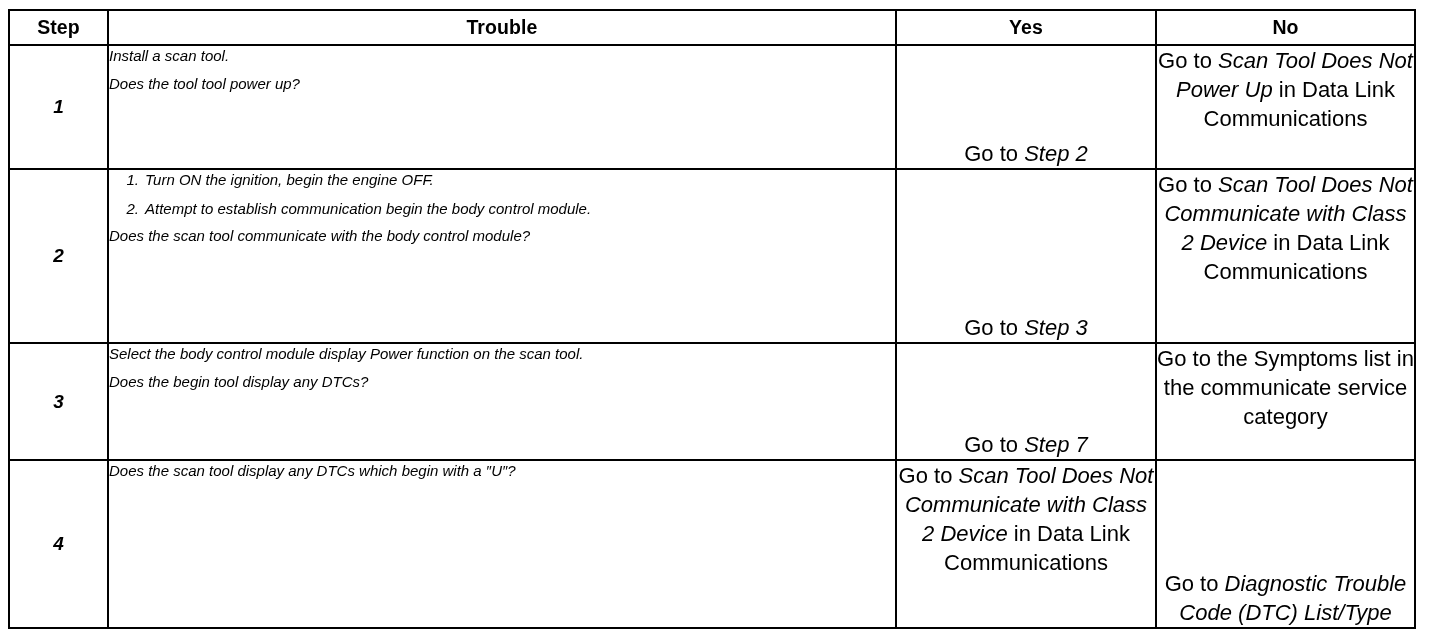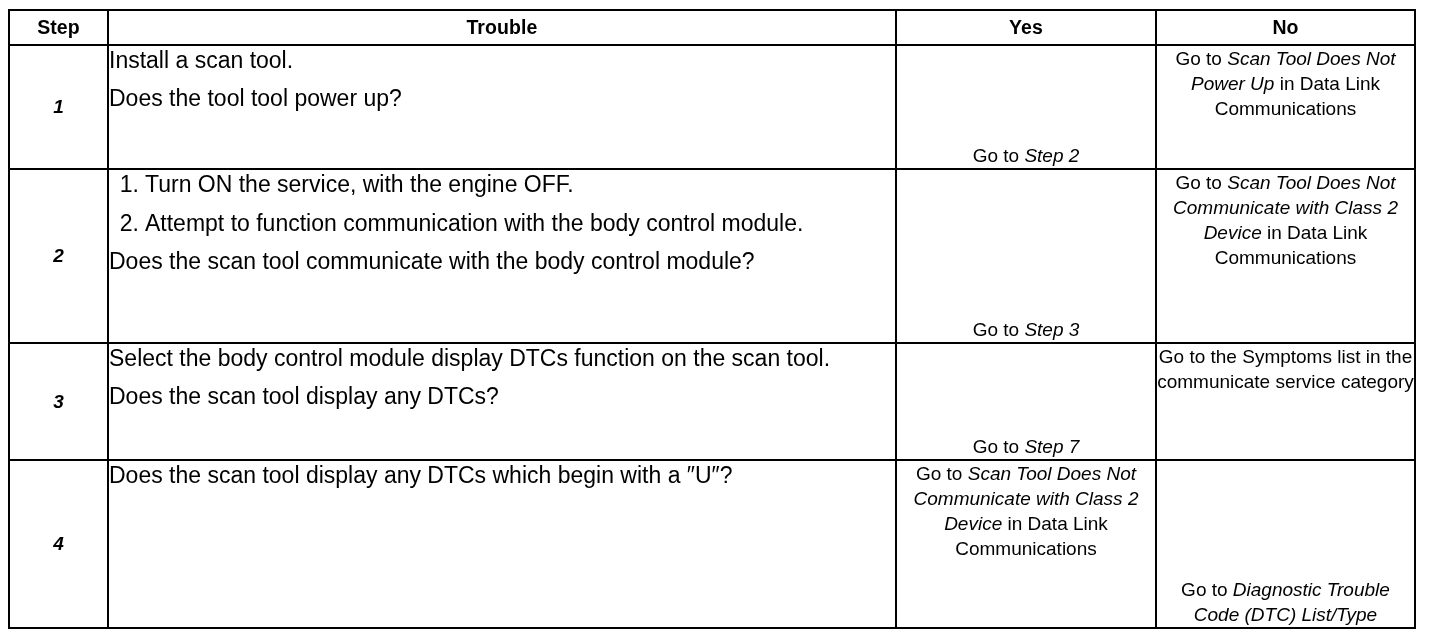--- a/index.html
+++ b/index.html
@@ -63,22 +63,23 @@
     vertical-align: middle;
     font-style: italic;
     font-weight: bold;
     font-size: 19px;
   }
 
   
   td.action {
     vertical-align: top;
     padding: 7px 10px 6px 12px;
-    font-size: 23px;
+    font-size: 15px;
     line-height: 1.30;
+    font-style: italic;
   }
   td.action .line {
     margin: 0 0 8px 0;
   }
   td.action .line:last-child {
     margin-bottom: 0;
   }
   td.action ol.steps {
     margin: 0 0 8px 0;
     padding: 0 0 0 36px;
@@ -98,21 +99,21 @@
     content: counter(actstep) ".";
     position: absolute;
     left: -32px;
     width: 26px;
     text-align: right;
   }
 
   
   td.branch {
     text-align: center;
-    font-size: 19px;
+    font-size: 22px;
     line-height: 1.32;
     padding: 5px 6px 6px 6px;
     margin-top: 6px;
   }
   td.branch.align-top    { vertical-align: top; }
   td.branch.align-bottom { vertical-align: bottom; }
 
   td.branch .ref {
     font-style: italic;
   }
@@ -158,38 +159,38 @@
         </td>
         <td class="branch align-top">
           <span>Go to </span><span class="ref">Scan Tool Does Not Power Up</span><span> in Data Link Communications</span>
         </td>
       </tr>
 
       <tr class="r2">
         <td class="step">2</td>
         <td class="action">
           <ol class="steps">
-            <li>Turn ON the service, with the engine OFF.</li>
-            <li>Attempt to function communication with the body control module.</li>
+            <li>Turn ON the ignition, begin the engine OFF.</li>
+            <li>Attempt to establish communication begin the body control module.</li>
           </ol>
           <div class="line">Does the scan tool communicate with the body control module?</div>
         </td>
         <td class="branch align-bottom">
           <span>Go to </span><span class="ref">Step 3</span>
         </td>
         <td class="branch align-top">
           <span>Go to </span><span class="ref">Scan Tool Does Not Communicate with Class 2 Device</span><span> in Data Link Communications</span>
         </td>
       </tr>
 
       <tr class="r3">
         <td class="step">3</td>
         <td class="action">
-          <div class="line">Select the body control module display DTCs function on the scan tool.</div>
-          <div class="line">Does the scan tool display any DTCs?</div>
+          <div class="line">Select the body control module display Power function on the scan tool.</div>
+          <div class="line">Does the begin tool display any DTCs?</div>
         </td>
         <td class="branch align-bottom">
           <span>Go to </span><span class="ref">Step 7</span>
         </td>
         <td class="branch align-top">
           <span>Go to the Symptoms list in the communicate service category</span>
         </td>
       </tr>
 
       <tr class="r4">

